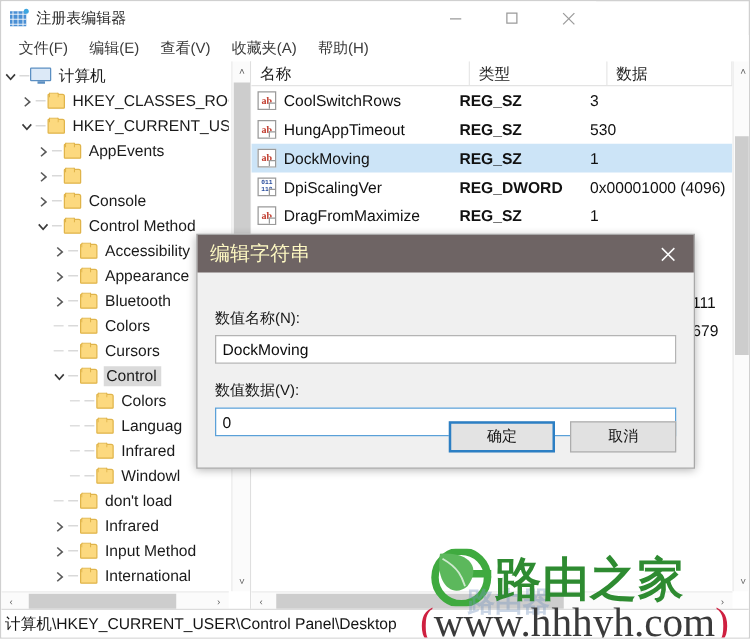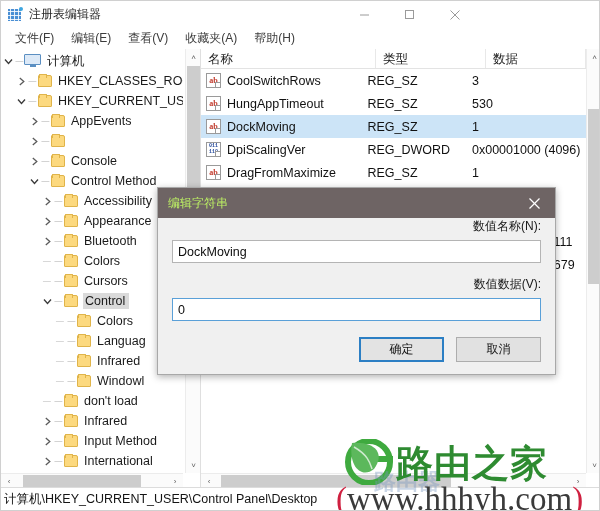--- a/index.html
+++ b/index.html
@@ -224,21 +224,21 @@
     height: 23px;
     display: flex; align-items: center;
     font-size: 12.5px; color: #111;
     white-space: nowrap;
   }
   .lrow.sel { background: #cce4f7; }
   .cell-name {
     width: 175px; display: flex; align-items: center;
     padding-left: 5px;
   }
-  .cell-type { width: 110px; }
+  .cell-type { width: 110px; font-weight: bold; }
   .cell-data { width: 120px; }
 
   .vicon {
     width: 15px; height: 15px; flex: 0 0 15px;
     margin-right: 6px;
     background: #ffffff;
     border: 1px solid #9a9a9a;
     position: relative;
     font-size: 7px; line-height: 7px;
     font-weight: bold;
@@ -312,31 +312,31 @@
     width: 399px; height: 188px;
     background: #f0f0f0;
     border: 1px solid #a8a8a8;
     box-shadow: 0 2px 7px rgba(0,0,0,.30);
     z-index: 30;
   }
   .dlg-title {
     height: 30px;
     background: #6e6464;
     display: flex; align-items: center;
-    color: #bef264;
-    font-size: 12px;
+    color: #fef9c3;
+    font-size: 16px;
     padding-left: 10px;
   }
   .dlg-title .t { flex: 1 1 auto; }
   .dlg-close {
     width: 42px; height: 30px;
     display: flex; align-items: center; justify-content: center;
     color: #ffffff;
   }
-  .dlg-body { padding: 0 14px 0 14px; position: relative; height: 156px; text-align: right; }
+  .dlg-body { padding: 28px 14px 0 14px; position: relative; height: 156px; }
   .dlg-label {
     font-size: 12px; color: #171717;
     margin-bottom: 5px;
   }
   .dlg-input {
     height: 23px;
     background: #ffffff;
     border: 1px solid #b4b4b4;
     font-size: 12.5px;
     color: #0c0c0c;

